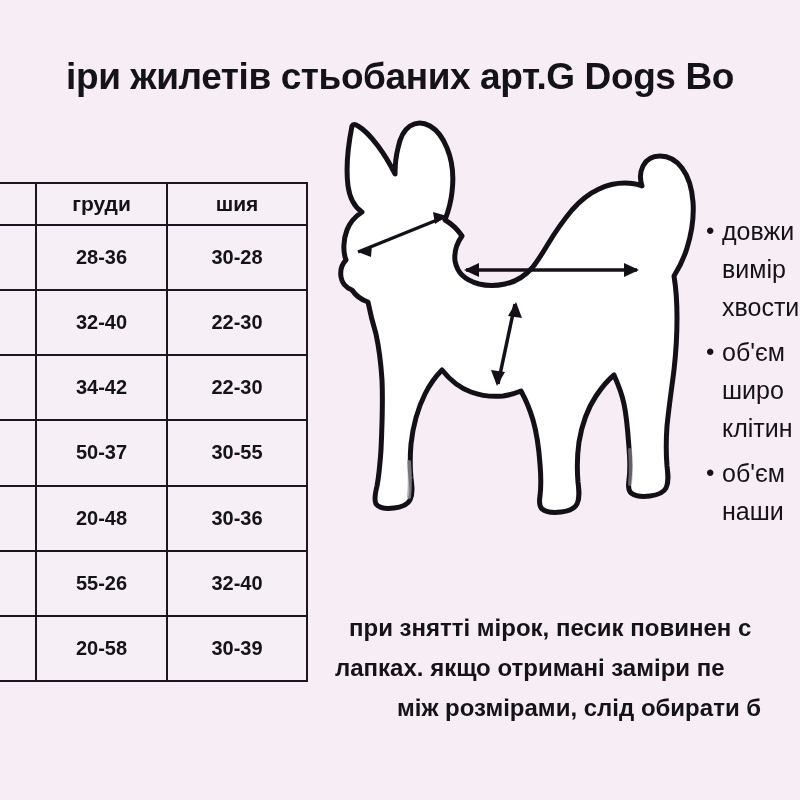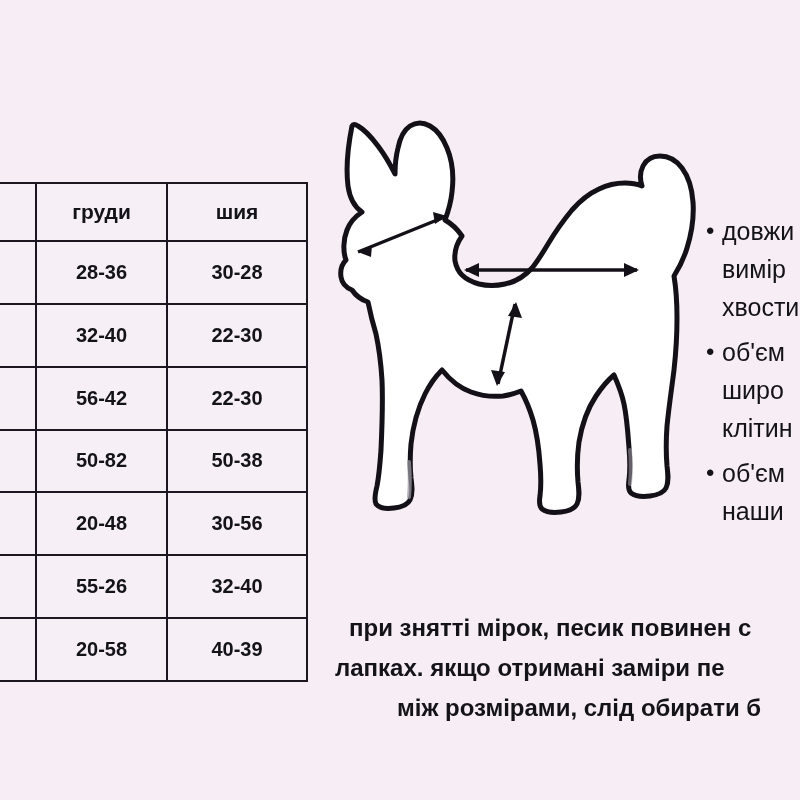--- a/index.html
+++ b/index.html
@@ -59,21 +59,21 @@
     table-layout: fixed;
   }
   table.size-table td, table.size-table th {
     border: 2.5px solid #1b1620;
     background: #f6eff6;
     text-align: center;
     vertical-align: middle;
     font-size: 20px;
     font-weight: 700;
     color: #15131a;
-    padding: 16px;
+    padding: 8px;
   }
   table.size-table th {
     font-size: 21px;
   }
   col.c0 { width: 175px; }
   col.c1 { width: 131px; }
   col.c2 { width: 140px; }
 
   
   .dog-figure {
@@ -137,20 +137,23 @@
   }
   .fn1 { padding-left: 14px; }
   .fn2 { padding-left: 0px; }
   .fn3 { padding-left: 62px; }
 </style>
 </head>
 <body>
 
 <div id="page">
 
+  <div class="title">
+    <span class="title-inner">іри жилетів стьобаних арт.G Dogs Bo</span>
+  </div>
 
   <div class="table-wrap">
     <table class="size-table">
       <colgroup>
         <col class="c0">
           <col class="c1">
           <col class="c2">
       </colgroup>
       <thead>
         <tr>
@@ -165,42 +168,42 @@
           <td>28-36</td>
           <td>30-28</td>
         </tr>
         <tr>
           <td></td>
           <td>32-40</td>
           <td>22-30</td>
         </tr>
         <tr>
           <td></td>
-          <td>56-42</td>
+          <td>34-42</td>
           <td>22-30</td>
         </tr>
         <tr>
           <td></td>
-          <td>50-82</td>
-          <td>50-38</td>
+          <td>50-37</td>
+          <td>30-55</td>
         </tr>
         <tr>
           <td></td>
           <td>20-48</td>
-          <td>30-56</td>
+          <td>30-36</td>
         </tr>
         <tr>
           <td></td>
           <td>55-26</td>
           <td>32-40</td>
         </tr>
         <tr>
           <td></td>
           <td>20-58</td>
-          <td>40-39</td>
+          <td>30-39</td>
         </tr>
       </tbody>
     </table>
   </div>
 
   <div class="dog-figure">
     <svg viewBox="0 0 372 420" xmlns="http://www.w3.org/2000/svg">
 
       <path d="M 22,14
            C 18,34 16,58 18,74

